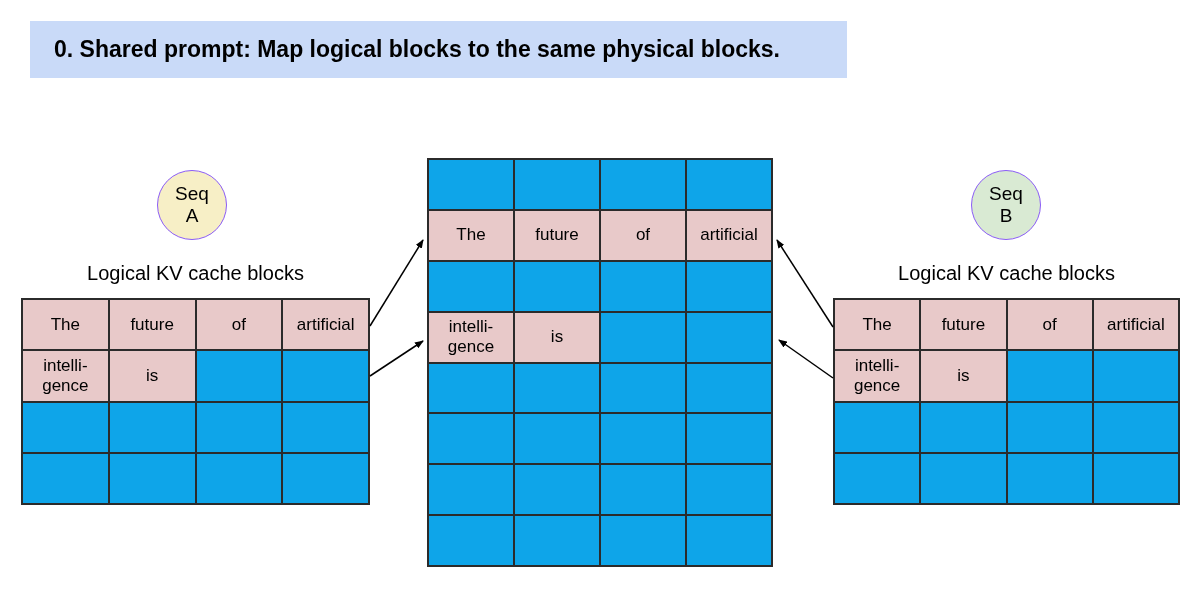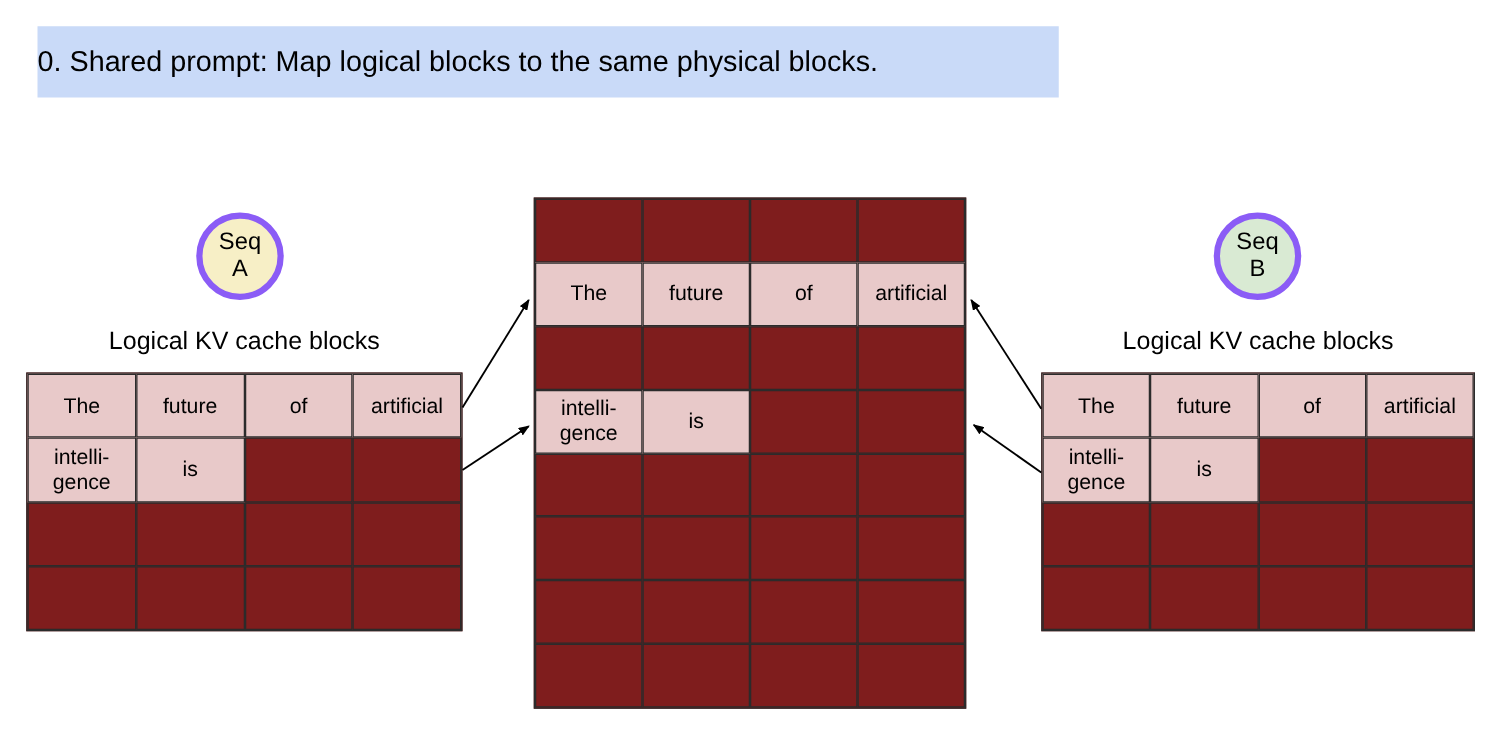--- a/index.html
+++ b/index.html
@@ -16,29 +16,30 @@
     background: #ffffff;
     overflow: hidden;
   }
   .banner {
     position: absolute;
     left: 30px; top: 21px;
     width: 817px; height: 57px;
     background: var(--banner-bg, #c9daf8);
     display: flex;
     align-items: center;
-    padding-left: 0;
+    padding-left: 24px;
     box-sizing: border-box;
     font-size: 23px;
+    font-weight: bold;
   }
   .seq-badge {
     position: absolute;
     width: 70px; height: 70px;
     border-radius: 50%;
-    border: 5px solid #8b5cf6;
+    border: 1px solid #8b5cf6;
     display: flex;
     flex-direction: column;
     align-items: center;
     justify-content: center;
     font-size: 19px;
     line-height: 1.15;
     box-sizing: border-box;
   }
   .seq-a { left: 157px; top: 170px; background: var(--seq-a-bg, #f7efc6); }
   .seq-b { left: 971px; top: 170px; background: var(--seq-b-bg, #d9ead3); }
@@ -53,21 +54,21 @@
   .title-physical { left: 427px; top: 119px; width: 346px; }
   .title-logical-a { left: 21px;  top: 260px; width: 349px; }
   .title-logical-b { left: 833px; top: 260px; width: 347px; }
   .grid {
     position: absolute;
     display: grid;
     grid-template-columns: repeat(4, 1fr);
     grid-auto-rows: 1fr;
     border: 1px solid var(--table-border, #2b2b2b);
     box-sizing: border-box;
-    background: #7f1d1d;
+    background: #0ea5e9;
   }
   .grid-logical-a { left: 21px;  top: 298px; width: 349px; height: 207px; }
   .grid-physical  { left: 427px; top: 158px; width: 346px; height: 409px; }
   .grid-logical-b { left: 833px; top: 298px; width: 347px; height: 207px; }
   .cell {
     border: 1px solid var(--table-border, #2b2b2b);
     display: flex;
     align-items: center;
     justify-content: center;
     font-size: 17px;

